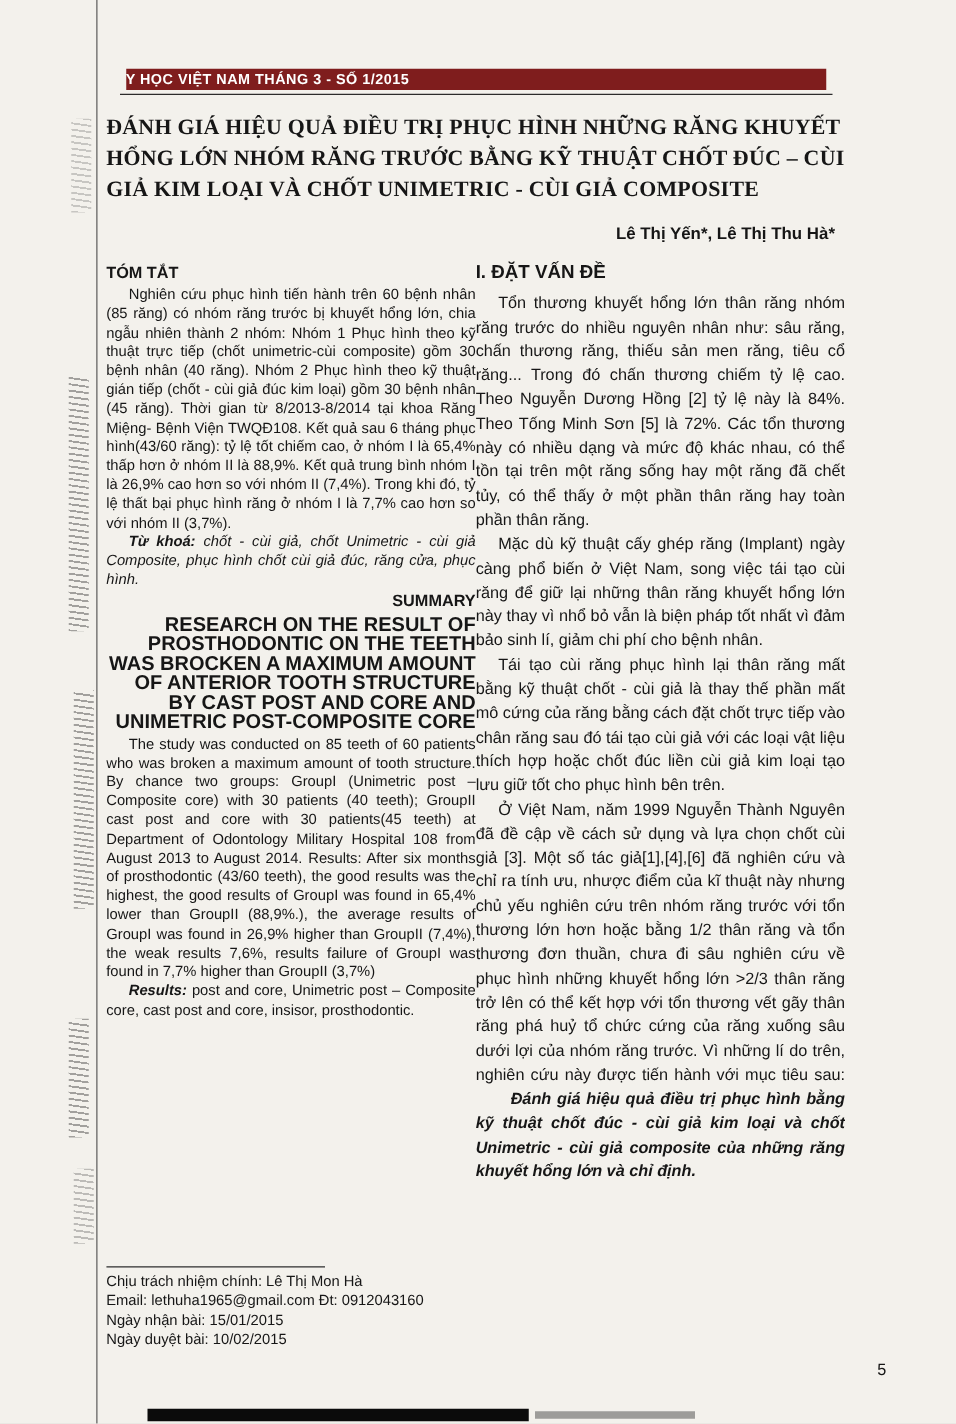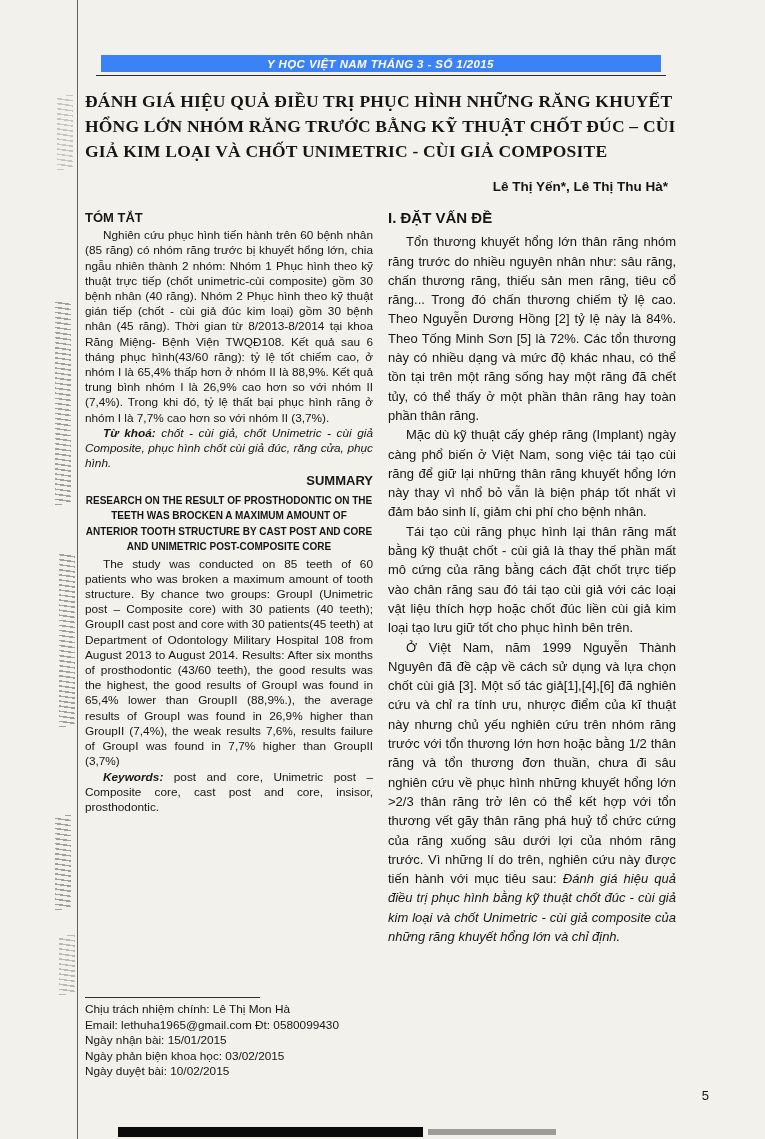--- a/index.html
+++ b/index.html
@@ -26,52 +26,52 @@
   .a2 { left:59px; top:552px; height:175px; }
   .a3 { left:55px; top:815px; height:95px; }
   .a4 { left:59px; top:935px; height:60px; opacity:.5; }
   .a5 { left:57px; top:95px; height:75px; opacity:.4; }
   .bottom-bar  { position:absolute; left:118px; bottom:2px; width:305px; height:10px; background:#0b0b0b; }
   .bottom-bar2 { position:absolute; left:428px; bottom:4px; width:128px; height:6px; background:#555; opacity:.55; }
 
   
   .journal-bar {
     margin:55px auto 0 auto; width:560px; height:17px;
-    background:#3b82f6; color:#fff;
+    background:#7f1d1d; color:#fff;
     font-size:11.5px; font-weight:bold; letter-spacing:.4px;
-    display:flex; align-items:center; justify-content:center;font-style:italic;
+    display:flex; align-items:center; 
   }
   .journal-underline { width:570px; height:1px; background:#2c2c2c; margin:3px auto 0 auto; }
 
   .title {
     margin-top:13px;
     font-family:"Liberation Serif", serif;
     font-weight:bold; font-size:17.5px; line-height:25px;
     text-align:left; letter-spacing:.2px;
   }
   .authors {
     margin-top:15px; padding-right:8px;
     text-align:right; font-weight:bold; font-size:13.5px;
   }
 
   
-  .columns { display:flex; gap:15px; margin-top:14px; height:872px; overflow:hidden; }
+  .columns { display:flex; margin-top:14px; height:872px; overflow:hidden; }
   .col { flex:1; min-width:0; }
 
   .col-left { display:flex; flex-direction:column; font-size:11.8px; line-height:15.2px; }
   .col-right { font-size:13px; line-height:19.3px; }
 
   .section-heading { font-size:13px; font-weight:bold; margin:2px 0 3px 0; }
   .center { text-align:right; }
-  .sub-heading { font-size:10px; font-weight:bold; line-height:15.5px; text-align:center; margin:1px 0 2px 0; }
+  .sub-heading { font-size:16px; font-weight:bold; line-height:15.5px; text-align:right; margin:1px 0 2px 0; }
 
   p.body { text-align:justify; text-indent:18px; }
   .kw-label { font-weight:bold; font-style:italic; }
   .italic { font-style:italic; }
-  .bold-italic { font-weight:normal; font-style:italic; }
+  .bold-italic { font-weight:bold; font-style:italic;margin-left:28px; }
 
   .footnote { margin-top:auto; font-size:11.8px; line-height:15.6px; }
   .footnote-rule { width:175px; border-top:1px solid #2e2e2e; margin-bottom:4px; }
 
   .intro-heading { font-size:15px; font-weight:bold; margin-bottom:5px; }
 
   .page-number { position:absolute; right:56px; bottom:36px; font-size:13px; }
 </style>
 </head>
 <body>
@@ -101,28 +101,27 @@
 
       <p class="body">Nghiên cứu phục hình tiến hành trên 60 bệnh nhân (85 răng) có nhóm răng trước bị khuyết hổng lớn, chia ngẫu nhiên thành 2 nhóm: Nhóm 1 Phục hình theo kỹ thuật trực tiếp (chốt unimetric-cùi composite) gồm 30 bệnh nhân (40 răng). Nhóm 2 Phục hình theo kỹ thuật gián tiếp (chốt - cùi giả đúc kim loại) gồm 30 bệnh nhân (45 răng). Thời gian từ 8/2013-8/2014 tại khoa Răng Miệng- Bệnh Viện TWQĐ108. Kết quả sau 6 tháng phục hình(43/60 răng): tỷ lệ tốt chiếm cao, ở nhóm I là 65,4% thấp hơn ở nhóm II là 88,9%. Kết quả trung bình nhóm I là 26,9% cao hơn so với nhóm II (7,4%). Trong khi đó, tỷ lệ thất bại phục hình răng ở nhóm I là 7,7% cao hơn so với nhóm II (3,7%).</p>
 
       <p class="body italic"><span class="kw-label">Từ khoá:</span><span> chốt - cùi giả, chốt Unimetric - cùi giả Composite, phục hình chốt cùi giả đúc, răng cửa, phục hình.</span></p>
 
       <h2 class="section-heading center">SUMMARY</h2>
       <h3 class="sub-heading">RESEARCH ON THE RESULT OF PROSTHODONTIC ON THE TEETH WAS BROCKEN A MAXIMUM AMOUNT OF ANTERIOR TOOTH STRUCTURE BY CAST POST AND CORE AND  UNIMETRIC POST-COMPOSITE CORE</h3>
 
       <p class="body">The study was conducted on 85 teeth of 60 patients who was broken a maximum amount of tooth structure. By chance two groups: GroupI (Unimetric post – Composite core) with 30 patients (40 teeth); GroupII cast post and core with 30 patients(45 teeth) at Department of Odontology Military Hospital 108 from August 2013 to August 2014. Results: After six months of prosthodontic (43/60 teeth), the good results was the highest, the good results of GroupI was found in 65,4% lower than GroupII (88,9%.), the average  results of GroupI was found in 26,9% higher than GroupII (7,4%), the weak results 7,6%, results failure of GroupI was found in 7,7% higher than GroupII (3,7%)</p>
 
-      <p class="body"><span class="kw-label">Keywords:</span><span> post and core, Unimetric post – Composite core, cast post and core, insisor, prosthodontic.</span></p>
+      <p class="body"><span class="kw-label">Results:</span><span> post and core, Unimetric post – Composite core, cast post and core, insisor, prosthodontic.</span></p>
 
       <div class="footnote">
         <div class="footnote-rule"></div>
         <div class="footnote-line">Chịu trách nhiệm chính: Lê Thị Mon Hà</div>
-        <div class="footnote-line">Email: lethuha1965@gmail.com Đt: 0580099430</div>
+        <div class="footnote-line">Email: lethuha1965@gmail.com Đt: 0912043160</div>
         <div class="footnote-line">Ngày nhận bài: 15/01/2015</div>
-        <div class="footnote-line">Ngày phản biện khoa học: 03/02/2015</div>
         <div class="footnote-line">Ngày duyệt bài: 10/02/2015</div>
       </div>
     </div>
 
     <div class="col col-right">
       <h2 class="intro-heading">I. ĐẶT VẤN ĐỀ</h2>
 
       <p class="body">Tổn thương khuyết hổng lớn thân răng nhóm răng trước do nhiều nguyên nhân như: sâu răng, chấn thương răng, thiếu sản men răng, tiêu cổ răng... Trong đó chấn thương chiếm tỷ lệ cao. Theo Nguyễn Dương Hồng [2] tỷ lệ này là 84%. Theo Tống Minh Sơn [5] là 72%. Các tổn thương này có nhiều dạng và mức độ khác nhau, có thể tồn tại trên một răng sống hay một răng đã chết tủy, có thể thấy ở một phần thân răng hay toàn phần thân răng.</p>
       <p class="body">Mặc dù kỹ thuật cấy ghép răng (Implant) ngày càng phổ biến ở Việt Nam, song việc tái tạo cùi răng để giữ lại những thân răng khuyết hổng lớn này thay vì nhổ bỏ vẫn là biện pháp tốt nhất vì đảm bảo sinh lí, giảm chi phí cho bệnh nhân.</p>
       <p class="body">Tái tạo cùi răng phục hình lại thân răng mất bằng kỹ thuật chốt - cùi giả là thay thế phần mất mô cứng của răng bằng cách đặt chốt trực tiếp vào chân răng sau đó tái tạo cùi giả với các loại vật liệu thích hợp hoặc chốt đúc liền cùi giả kim loại tạo lưu giữ tốt cho phục hình bên trên.</p>

